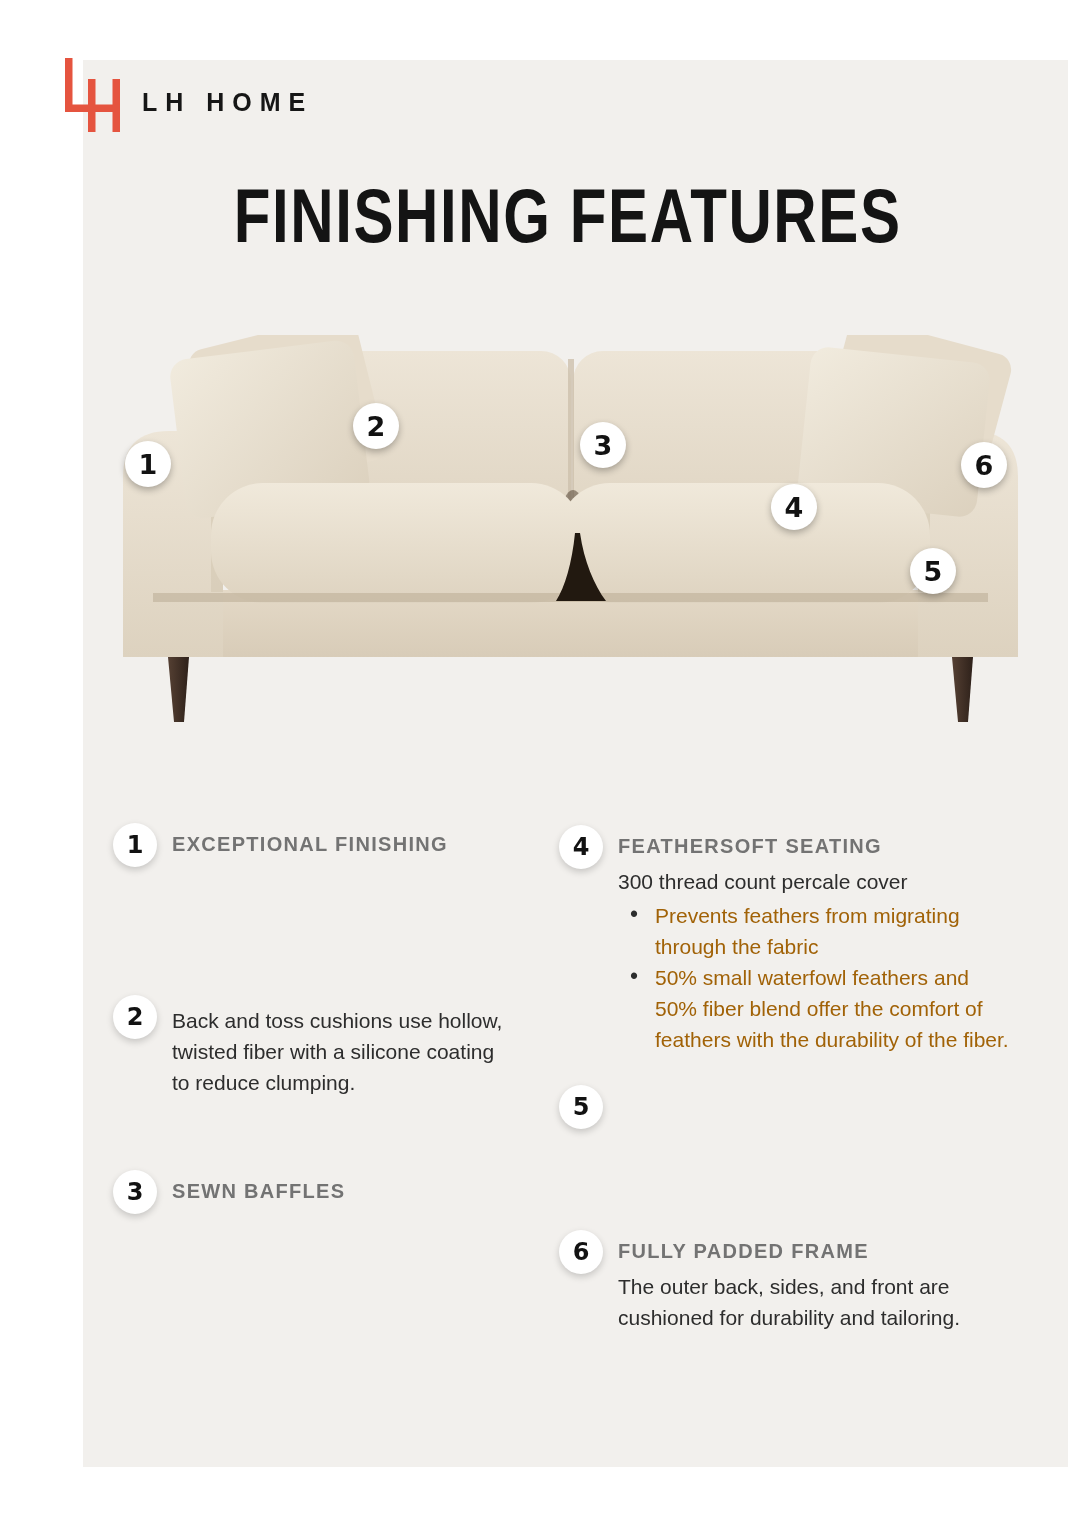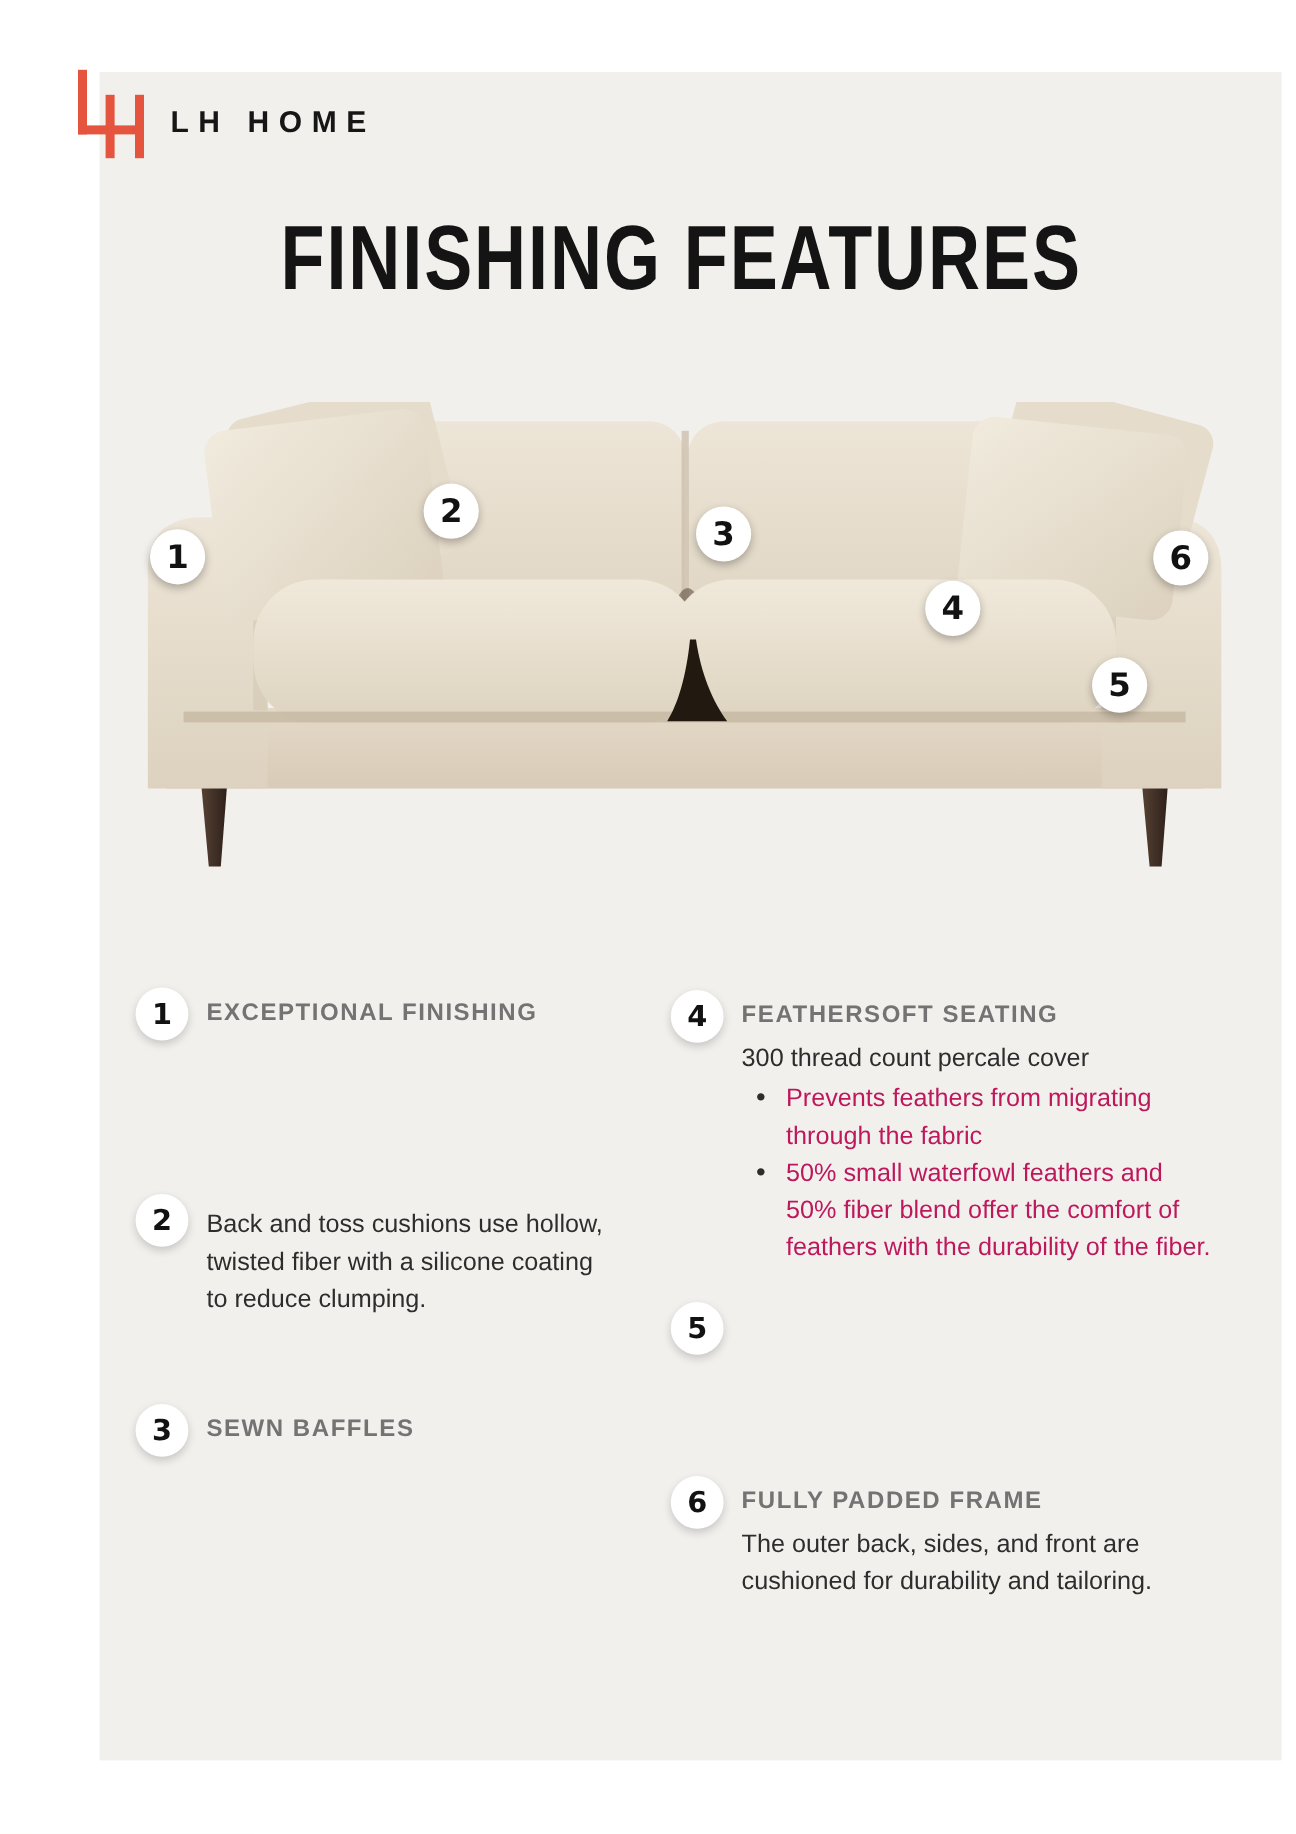--- a/index.html
+++ b/index.html
@@ -52,21 +52,21 @@
     font-family:"DejaVu Sans","Liberation Sans",sans-serif;font-size:24px;font-weight:800;color:#121212;
   }
   .feature-text{flex:1;}
   .feature-title{
     font-size:20px;font-weight:800;letter-spacing:1.3px;color:#737373;margin:0 0 8px 0;
   }
   .feature-body{font-size:21px;line-height:31px;color:#2d2d2d;white-space:pre-line;}
   .feature-bullets{margin:3px 0 0 0;padding:0;list-style:none;}
   .feature-bullets li{
     position:relative;padding-left:37px;font-size:21px;line-height:31px;
-    color:#be185d;white-space:pre-line;
+    color:#a16207;white-space:pre-line;
   }
   .feature-bullets li::before{content:"•";position:absolute;left:12px;top:-1px;font-size:23px;color:#2d2d2d;}
 </style>
 </head>
 <body>
 
 <div class="page">
   <div class="panel"></div>
 
   <div class="logo-mark">

